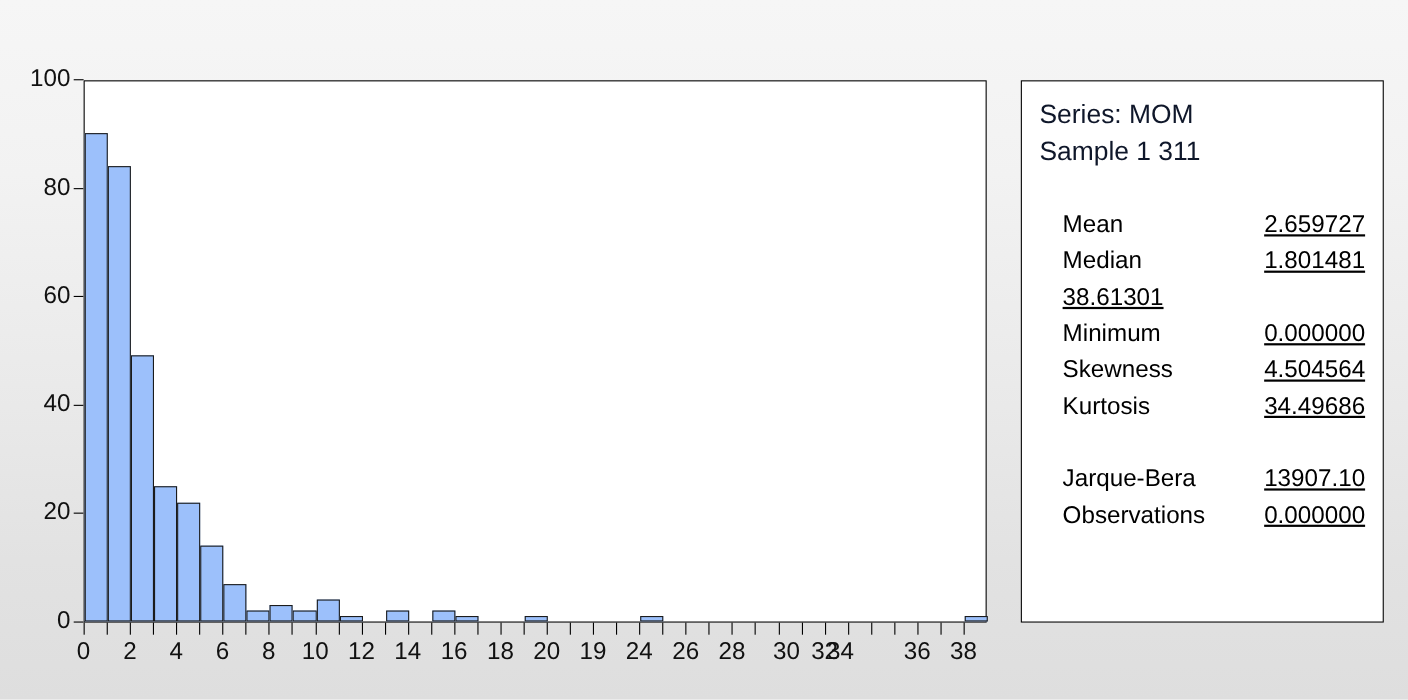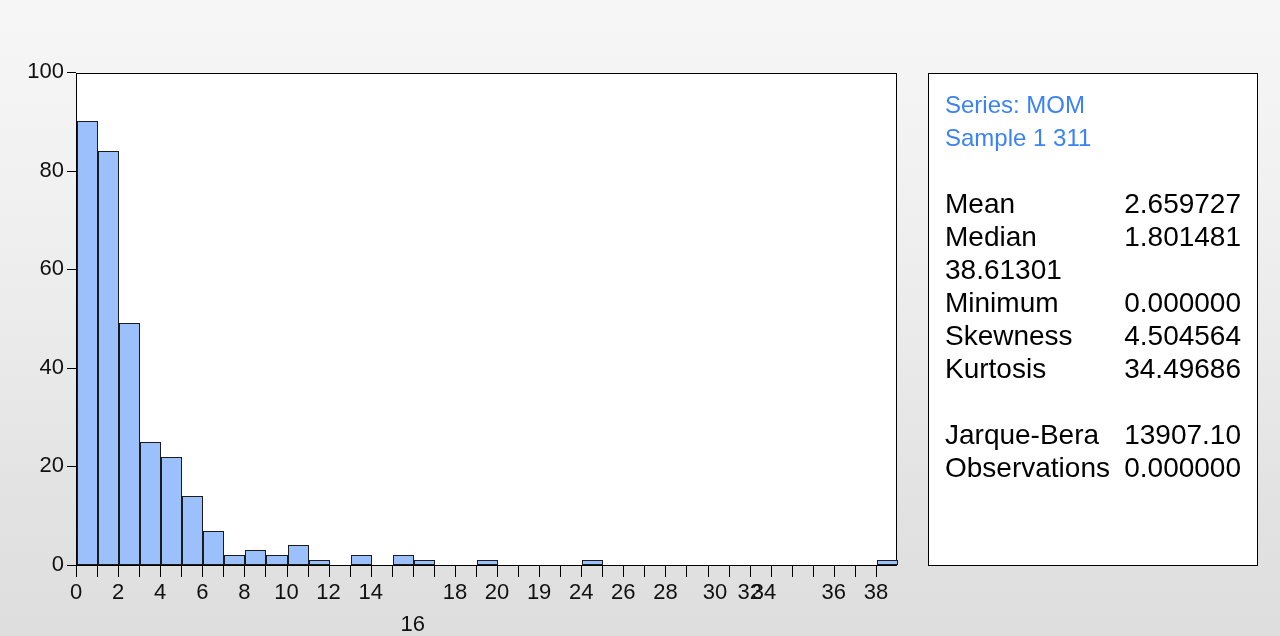--- a/index.html
+++ b/index.html
@@ -117,36 +117,37 @@
     height: 493px;
     border: 1px solid #000;
     background: #ffffff;
     box-sizing: border-box;
     padding: 14px 16px 0 16px;
   }
   .stat-line {
     display: flex;
     justify-content: space-between;
     align-items: center;
-    font-size: 28px;
+    font-size: 22px;
     line-height: 33px;
     color: #000;
     white-space: nowrap;
+    margin-left: 21px;
   }
   .stat-head {
     font-size: 24px;
     line-height: 33px;
-    color: #3b82f6;
+    color: #0f172a;
     white-space: nowrap;
   }
   .stat-gap {
     height: 33px;
   }
   .stat-label { text-align: left; }
-  .stat-value { text-align: right; font-variant-numeric: tabular-nums; }
+  .stat-value { text-align: right; font-variant-numeric: tabular-nums; text-decoration: underline; }
 </style>
 </head>
 <body>
 
 <div id="root">
 
   <div id="y-axis">
       <div class="y-tick" style="top: 506px;">
         <span class="y-label">0</span>
         <span class="y-mark"></span>
@@ -226,21 +227,21 @@
       <div class="x-label" style="left: 126.308px;">6</div>
       <div class="x-tick-major" style="left: 168.41px;"></div>
       <div class="x-label" style="left: 168.41px;">8</div>
       <div class="x-tick-major" style="left: 210.513px;"></div>
       <div class="x-label" style="left: 210.513px;">10</div>
       <div class="x-tick-major" style="left: 252.615px;"></div>
       <div class="x-label" style="left: 252.615px;">12</div>
       <div class="x-tick-major" style="left: 294.718px;"></div>
       <div class="x-label" style="left: 294.718px;">14</div>
       <div class="x-tick-major" style="left: 336.821px;"></div>
-      <div class="x-label" style="left: 336.821px; margin-top: 32px;">16</div>
+      <div class="x-label" style="left: 336.821px;">16</div>
       <div class="x-tick-major" style="left: 378.923px;"></div>
       <div class="x-label" style="left: 378.923px;">18</div>
       <div class="x-tick-major" style="left: 421.026px;"></div>
       <div class="x-label" style="left: 421.026px;">20</div>
       <div class="x-tick-major" style="left: 463.128px;"></div>
       <div class="x-label" style="left: 463.128px;">19</div>
       <div class="x-tick-major" style="left: 505.231px;"></div>
       <div class="x-label" style="left: 505.231px;">24</div>
       <div class="x-tick-major" style="left: 547.333px;"></div>
       <div class="x-label" style="left: 547.333px;">26</div>

